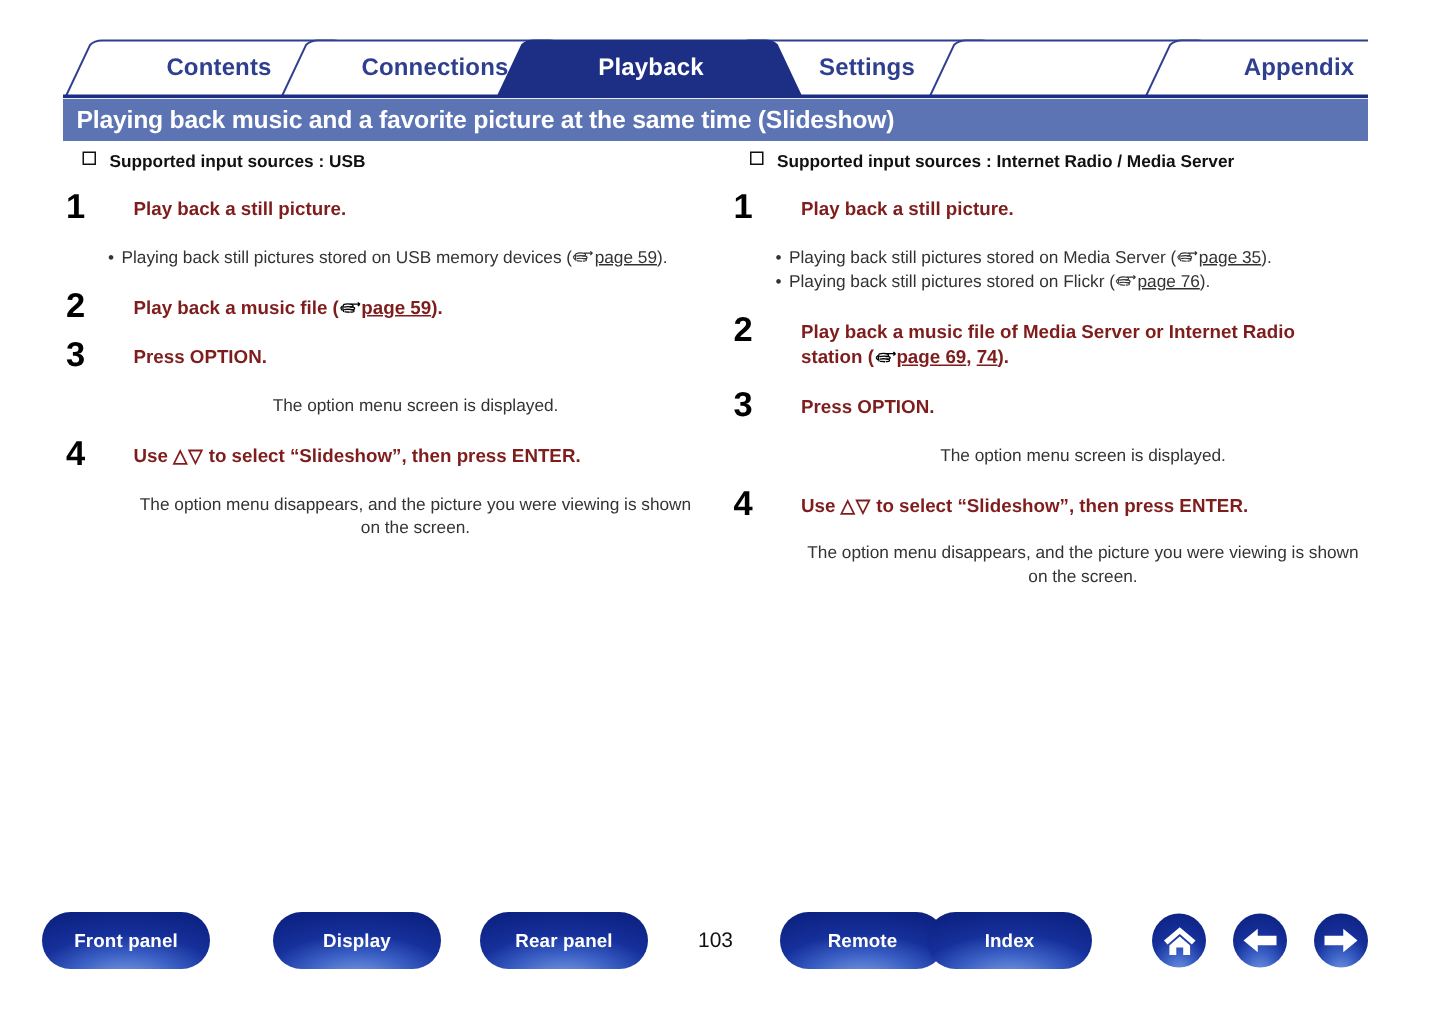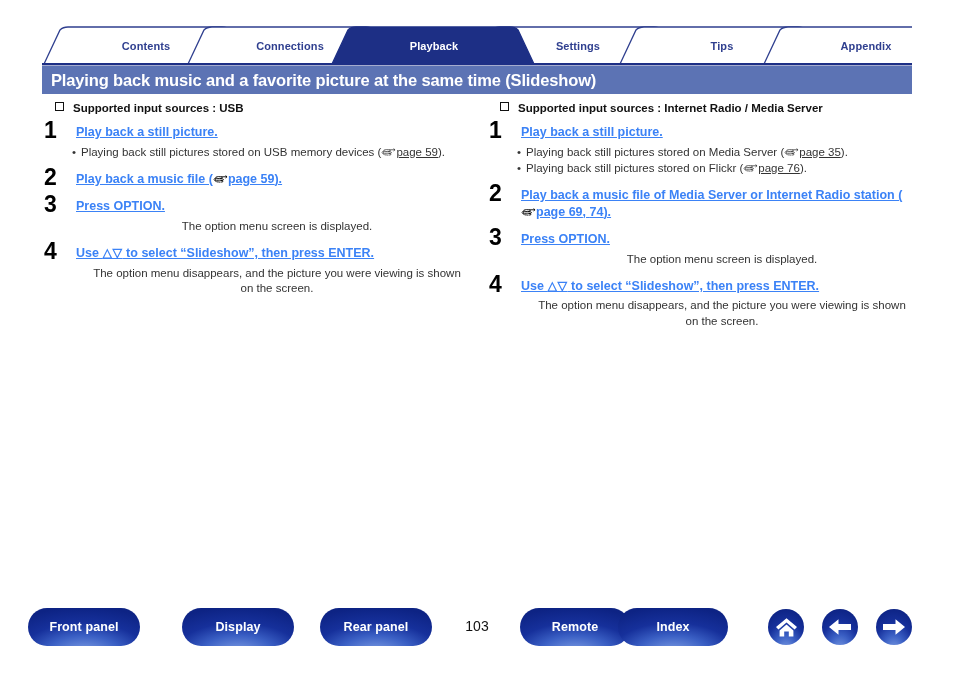--- a/index.html
+++ b/index.html
@@ -24,21 +24,21 @@
     width: 870px;
     height: 38px;
   }
   .tabbar-svg { display: block; }
   .tab-label {
     position: absolute;
     top: 0;
     height: 38px;
     line-height: 40px;
     text-align: center;
-    font-size: 11px;
+    font-size: 16px;
     font-weight: bold;
     color: #2f3f8f;
     letter-spacing: 0.1px;
     white-space: nowrap;
   }
   .tab-label.active { color: #ffffff; }
 
   
   .titlebar {
     position: absolute;
@@ -100,24 +100,23 @@
     top: -5px;
     font-size: 23px;
     font-weight: bold;
     color: #000;
     line-height: 1;
     font-family: "Liberation Sans", sans-serif;
   }
   .step-title {
     font-size: 12.5px;
     font-weight: bold;
-    color: #3b82f6;
+    color: #7f1d1d;
     line-height: 1.32;
-    margin: 4px;
-    text-decoration: underline;
+    margin: 17px;
   }
   .step-desc {
     font-size: 11.5px;
     color: #333;
     line-height: 1.33;
     margin: 1px 0 0 14px;
     text-align: center;
   }
   .bullet-line {
     font-size: 11.5px;
@@ -212,21 +211,20 @@
 
     <path d="M 290,38 L 306,4 Q 309,1 314,1 L 468,1 Q 473,1 476,4 L 492,38 Z" fill="#1d2f85" stroke="#1d2f85" stroke-width="1.3"></path>
 
     <rect x="0" y="37" width="870" height="2.4" fill="#1d2f85"></rect>
   </svg>
 
   <div class="tab-label" style="left:24px;  width:160px;">Contents</div>
   <div class="tab-label" style="left:168px; width:160px;">Connections</div>
   <div class="tab-label active" style="left:312px; width:160px;">Playback</div>
   <div class="tab-label" style="left:456px; width:160px;">Settings</div>
-  <div class="tab-label" style="left:600px; width:160px;">Tips</div>
   <div class="tab-label" style="left:744px; width:160px;">Appendix</div>
 </div>
 
 <div class="titlebar">
   <div class="titlebar-text">Playing back music and a favorite picture at the same time (Slideshow)</div>
 </div>
 
 <div class="col col-left">
 
   <div class="section-head">

